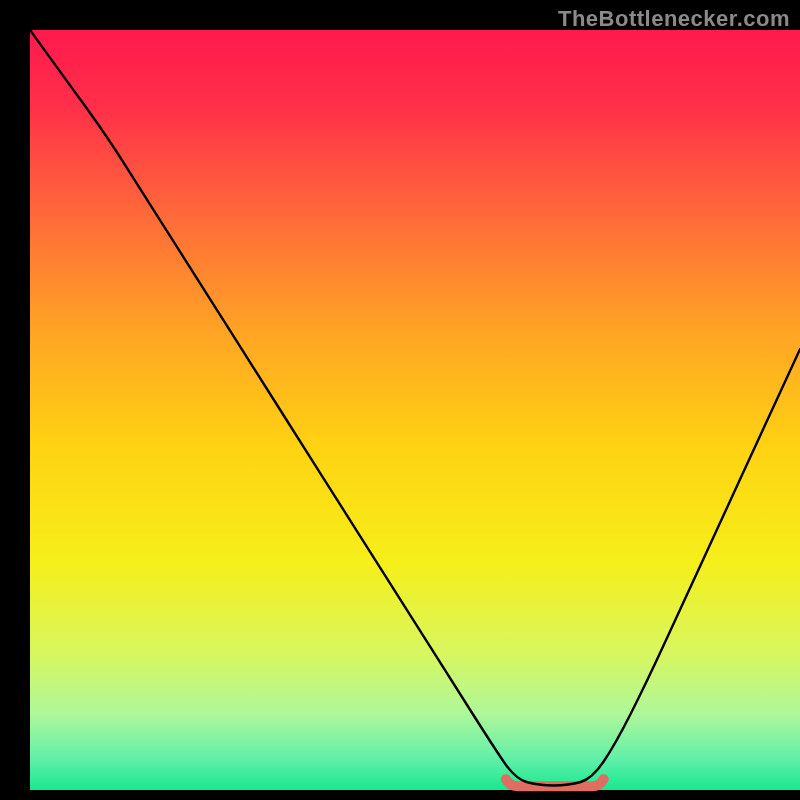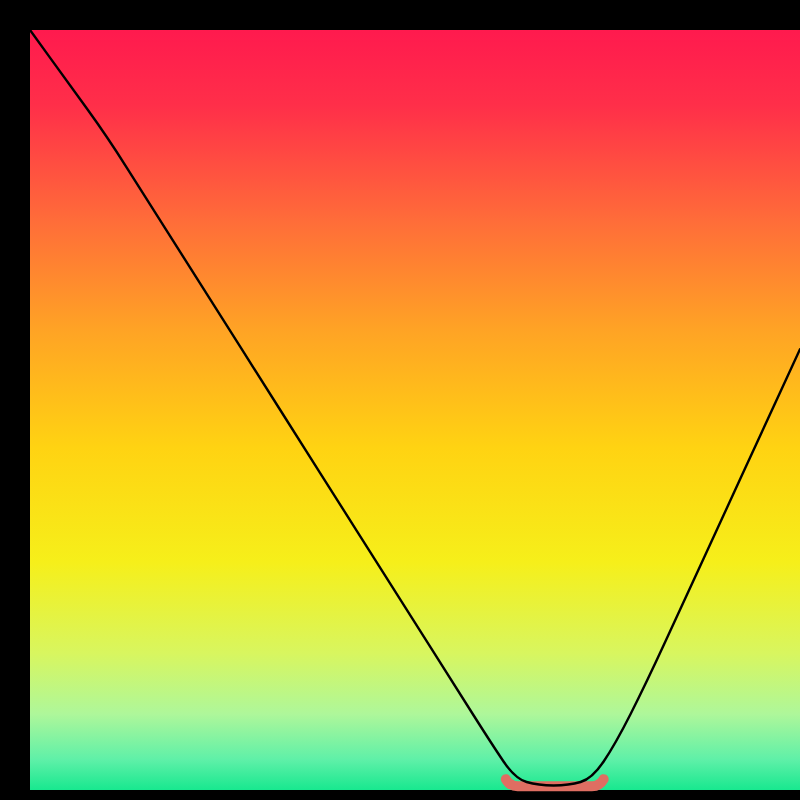--- a/index.html
+++ b/index.html
@@ -30,20 +30,21 @@
   svg {
     position: absolute;
     top: 0;
     left: 0;
   }
 </style>
 </head>
 <body>
 
 <div class="stage">
+  <div class="watermark">TheBottlenecker.com</div>
   <svg id="chart-svg" width="800" height="800">
       <defs>
         <linearGradient id="bg-grad" x1="0" y1="0" x2="0" y2="1">
           <stop offset="0%" stop-color="#ff1a4e"></stop>
           <stop offset="10%" stop-color="#ff2f49"></stop>
           <stop offset="25%" stop-color="#ff6c39"></stop>
           <stop offset="40%" stop-color="#ffa524"></stop>
           <stop offset="55.00000000000001%" stop-color="#ffd312"></stop>
           <stop offset="70%" stop-color="#f6ef1a"></stop>
           <stop offset="82%" stop-color="#d8f65f"></stop>

